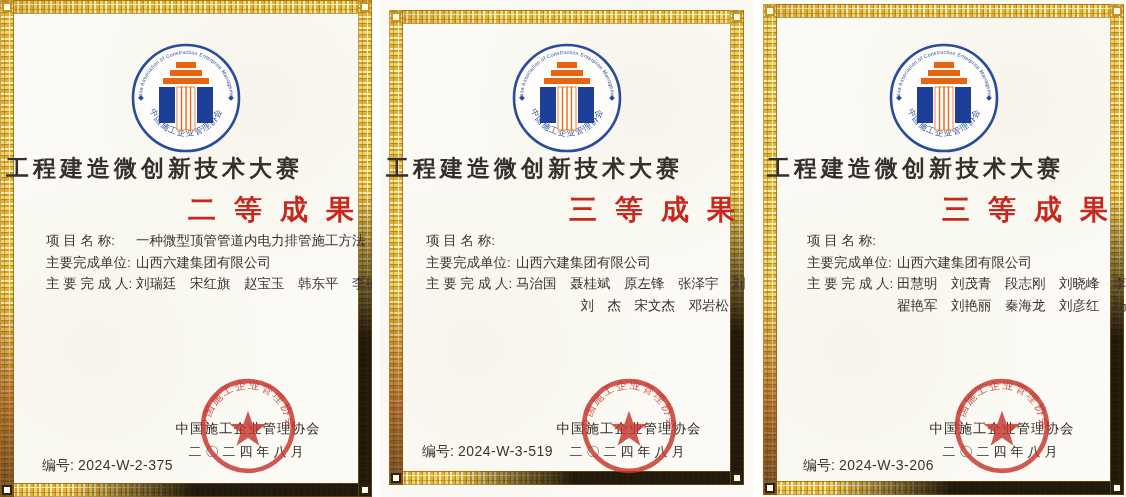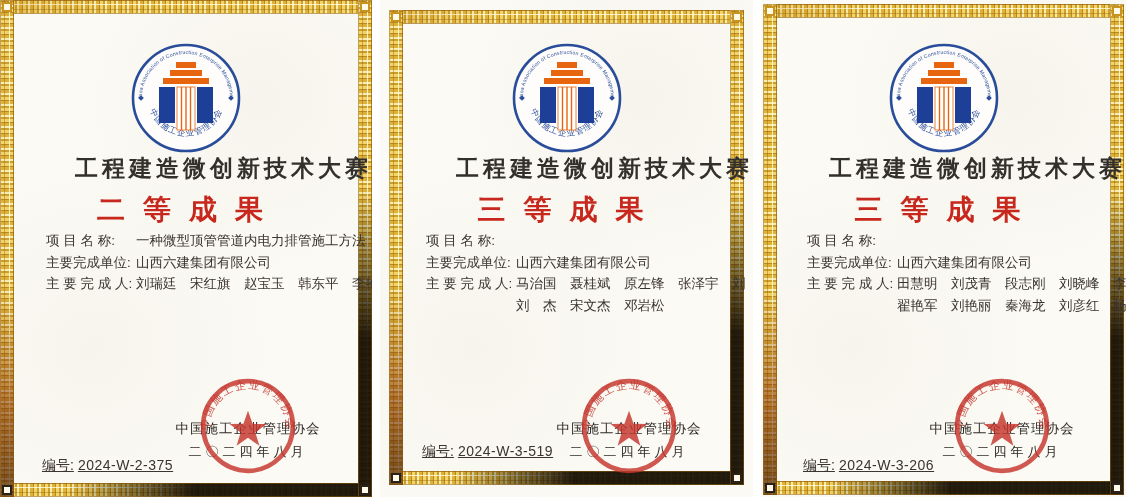--- a/index.html
+++ b/index.html
@@ -39,39 +39,39 @@
       repeating-linear-gradient(0deg, #bb8a1d 0 1px, #f4d468 1px 4px, #caa02a 4px 6px, #f9ecae 6px 8px, #ddb237 8px 11px);}
   .corner{position:absolute;width:10px;height:10px;box-sizing:border-box;
           border:2px solid #c8941f;background:#fffbe8;}
   .corner-tl{top:2px;left:2px;} .corner-tr{top:2px;right:2px;}
   .corner-bl{bottom:2px;left:2px;border-color:#2a2118;}
   .corner-br{bottom:2px;right:2px;border-color:#2a2118;}
 
   
   .logo{position:absolute;top:42px;left:50%;transform:translateX(-50%);
         width:112px;height:112px;}
-  .title{position:absolute;top:153px;left:0;right:0;text-align:right;
+  .title{position:absolute;top:153px;left:0;right:0;text-align:left;
          font-size:23px;font-weight:bold;letter-spacing:4px;padding-left:6px;
          color:#332f2b;}
-  .award{position:absolute;top:191px;left:0;right:0;text-align:center;
+  .award{position:absolute;top:191px;left:0;right:0;text-align:right;
          font-size:28px;font-weight:bold;letter-spacing:18px;padding-left:6px;
          color:#c7271c;}
   .fields{position:absolute;top:230px;left:46px;right:24px;
           font-size:13.5px;color:#3b3430;line-height:21.5px;}
   .frow{display:flex;}
   .flabel{display:inline-block;min-width:90px;white-space:nowrap;}
   .fvalue{white-space:nowrap;}
-  .frow-cont{padding-left:90px;}
+  .frow-cont{padding-left:90px;text-align:right;}
   .stamp{position:absolute;top:375px;right:14px;width:220px;height:108px;
          text-align:center;}
   .issuer{margin-top:45px;font-size:13.5px;letter-spacing:1px;color:#2f2a26;}
   .sdate{margin-top:5px;font-size:13px;letter-spacing:4px;color:#2f2a26;}
   .seal{position:absolute;top:0;left:50%;transform:translateX(-50%);
         width:102px;height:102px;}
-  .serial{position:absolute;left:42px;bottom:22px;font-size:14px;color:#3b3430;text-decoration:underline;}
+  .serial{position:absolute;left:42px;bottom:22px;font-size:14px;color:#3b3430;}
   .c2 .serial{bottom:36px;}
   .serial .sn{margin-left:4px;letter-spacing:0.5px;}
 </style>
 </head>
 <body>
 
 <div class="page">
 
   <div class="cert c1">
     <div class="frame">

